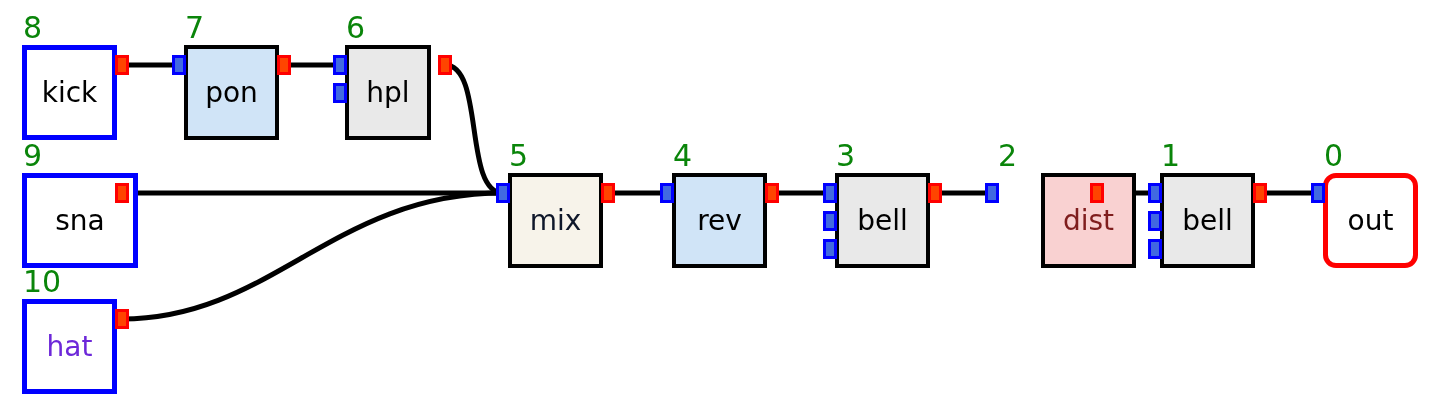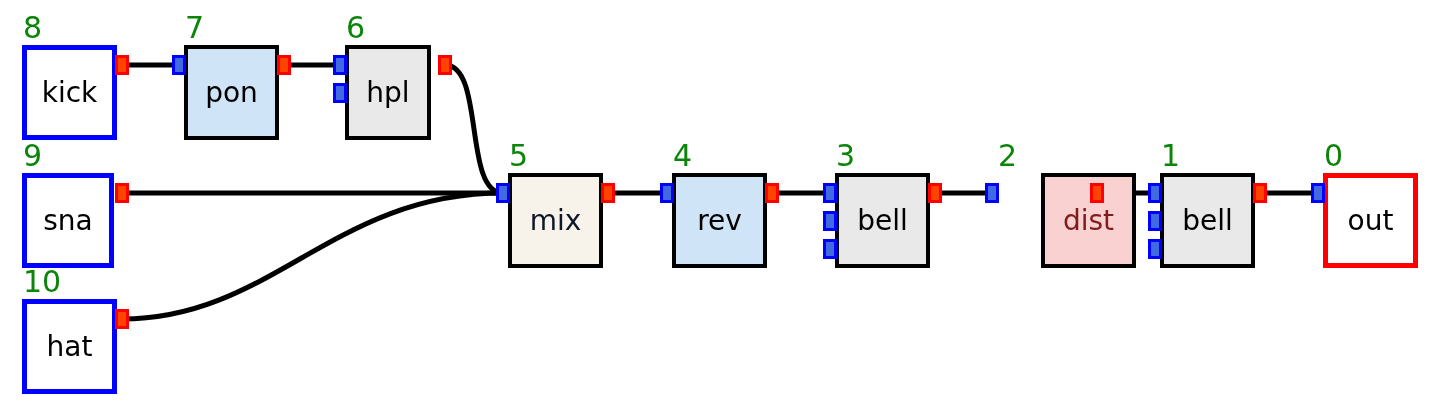--- a/index.html
+++ b/index.html
@@ -60,26 +60,26 @@
     <div class="port in" style="left: 172px; top: 55px; border-color: rgb(0, 0, 255); background: rgb(65, 105, 225);"></div>
     <div class="port out" style="left: 277px; top: 55px; border-color: rgb(255, 0, 0); background: rgb(255, 68, 0);"></div>
     <div class="num" style="left: 346px; top: 11px; color: rgb(10, 133, 10);">6</div>
     <div class="node" style="left: 345px; top: 45px; width: 86px; height: 95px; background: rgb(233, 233, 233); border-color: rgb(0, 0, 0); border-width: 4px; color: rgb(0, 0, 0);">
       <span>hpl</span>
     </div>
     <div class="port in" style="left: 333px; top: 55px; border-color: rgb(0, 0, 255); background: rgb(65, 105, 225);"></div>
     <div class="port in" style="left: 333px; top: 83px; border-color: rgb(0, 0, 255); background: rgb(65, 105, 225);"></div>
     <div class="port out" style="left: 438px; top: 55px; border-color: rgb(255, 0, 0); background: rgb(255, 68, 0);"></div>
     <div class="num" style="left: 23px; top: 139px; color: rgb(10, 133, 10);">9</div>
-    <div class="node" style="left: 22px; top: 173px; width: 92px; height: 95px; background: rgb(255, 255, 255); border-color: rgb(0, 0, 255); border-width: 5px; color: rgb(0, 0, 0); align-items: center;">
+    <div class="node" style="left: 22px; top: 173px; width: 116px; height: 95px; background: rgb(255, 255, 255); border-color: rgb(0, 0, 255); border-width: 5px; color: rgb(0, 0, 0); align-items: center;">
       <span>sna</span>
     </div>
     <div class="port out" style="left: 115px; top: 183px; border-color: rgb(255, 0, 0); background: rgb(255, 68, 0);"></div>
     <div class="num" style="left: 23px; top: 265px; color: rgb(10, 133, 10);">10</div>
-    <div class="node" style="left: 22px; top: 299px; width: 95px; height: 95px; background: rgb(255, 255, 255); border-color: rgb(0, 0, 255); border-width: 5px; color: #000000;">
+    <div class="node" style="left: 22px; top: 299px; width: 95px; height: 95px; background: rgb(255, 255, 255); border-color: rgb(0, 0, 255); border-width: 5px; color: #6d28d9;">
       <span>hat</span>
     </div>
     <div class="port out" style="left: 115px; top: 309px; border-color: rgb(255, 0, 0); background: rgb(255, 68, 0);"></div>
     <div class="num" style="left: 509px; top: 139px; color: rgb(10, 133, 10);">5</div>
     <div class="node" style="left: 508px; top: 173px; width: 95px; height: 95px; background: rgb(247, 243, 234); border-color: rgb(0, 0, 0); border-width: 4px; color: #0f172a;">
       <span>mix</span>
     </div>
     <div class="port in" style="left: 496px; top: 183px; border-color: rgb(0, 0, 255); background: rgb(65, 105, 225);"></div>
     <div class="port out" style="left: 601px; top: 183px; border-color: rgb(255, 0, 0); background: rgb(255, 68, 0);"></div>
     <div class="num" style="left: 673px; top: 139px; color: rgb(10, 133, 10);">4</div>
@@ -104,17 +104,17 @@
     <div class="port out" style="left: 1090px; top: 183px; border-color: rgb(255, 0, 0); background: rgb(255, 68, 0);"></div>
     <div class="num" style="left: 1161px; top: 139px; color: rgb(10, 133, 10);">1</div>
     <div class="node" style="left: 1160px; top: 173px; width: 95px; height: 95px; background: rgb(233, 233, 233); border-color: rgb(0, 0, 0); border-width: 4px; color: rgb(0, 0, 0);">
       <span>bell</span>
     </div>
     <div class="port in" style="left: 1148px; top: 183px; border-color: rgb(0, 0, 255); background: rgb(65, 105, 225);"></div>
     <div class="port in" style="left: 1148px; top: 211px; border-color: rgb(0, 0, 255); background: rgb(65, 105, 225);"></div>
     <div class="port in" style="left: 1148px; top: 239px; border-color: rgb(0, 0, 255); background: rgb(65, 105, 225);"></div>
     <div class="port out" style="left: 1253px; top: 183px; border-color: rgb(255, 0, 0); background: rgb(255, 68, 0);"></div>
     <div class="num" style="left: 1324px; top: 139px; color: rgb(10, 133, 10);">0</div>
-    <div class="node" style="left: 1323px; top: 173px; width: 95px; height: 95px; background: rgb(255, 255, 255); border-color: rgb(255, 0, 0); border-width: 5px; color: rgb(0, 0, 0);">
+    <div class="node" style="left: 1323px; top: 173px; width: 95px; height: 95px; background: rgb(255, 255, 255); border-color: rgb(255, 0, 0); border-width: 5px; color: rgb(0, 0, 0); border-radius: 13px;">
       <span>out</span>
     </div>
     <div class="port in" style="left: 1311px; top: 183px; border-color: rgb(0, 0, 255); background: rgb(65, 105, 225);"></div>
   </div>
 
 </body></html>

